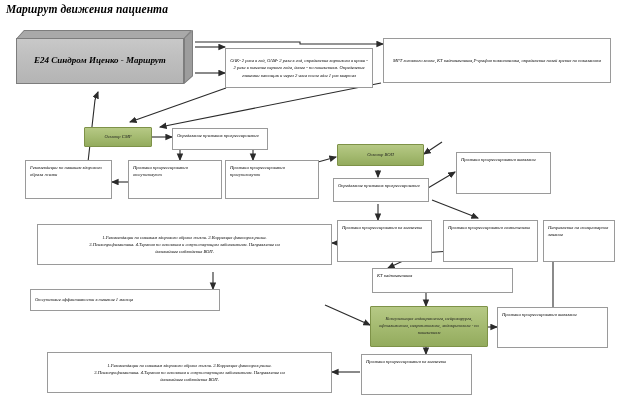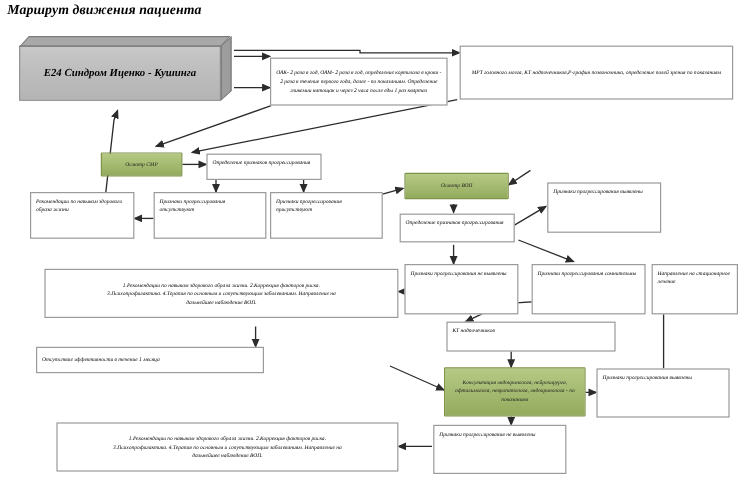--- a/index.html
+++ b/index.html
@@ -128,21 +128,21 @@
 
       <path d="M553,307 L553,250"></path>
 
       <path d="M360,372 L332,372"></path>
     </g>
   </svg>
 
   <div class="block3d" style="left:16px;top:30px;width:180px;height:58px;">
     <div class="topface"></div>
     <div class="sideface"></div>
-    <div class="face">E24 Синдром Иценко - Кушинга</div>
+    <div class="face">E24 Синдром Иценко - Маршрут</div>
   </div>
 
   <div class="node c vc" style="left:225px;top:48px;width:148px;height:40px;">ОАК- 2 раза в год, ОАМ- 2 раза в год, определение кортизола в крови - 2 раза в течение первого года, далее - по показаниям. Определение гликемии натощак и через 2 часа после еды 1 раз квартал</div>
 
   <div class="node c vc" style="left:383px;top:38px;width:228px;height:45px;">МРТ головного мозга, КТ надпочечников,Р-графия позвоночника, определение полей зрения по показаниям</div>
 
   <div class="green" style="left:84px;top:127px;width:68px;height:20px;">Осмотр СМР</div>
 
   <div class="node" style="left:172px;top:128px;width:96px;height:22px;">Определение признаков прогрессирования</div>
 

